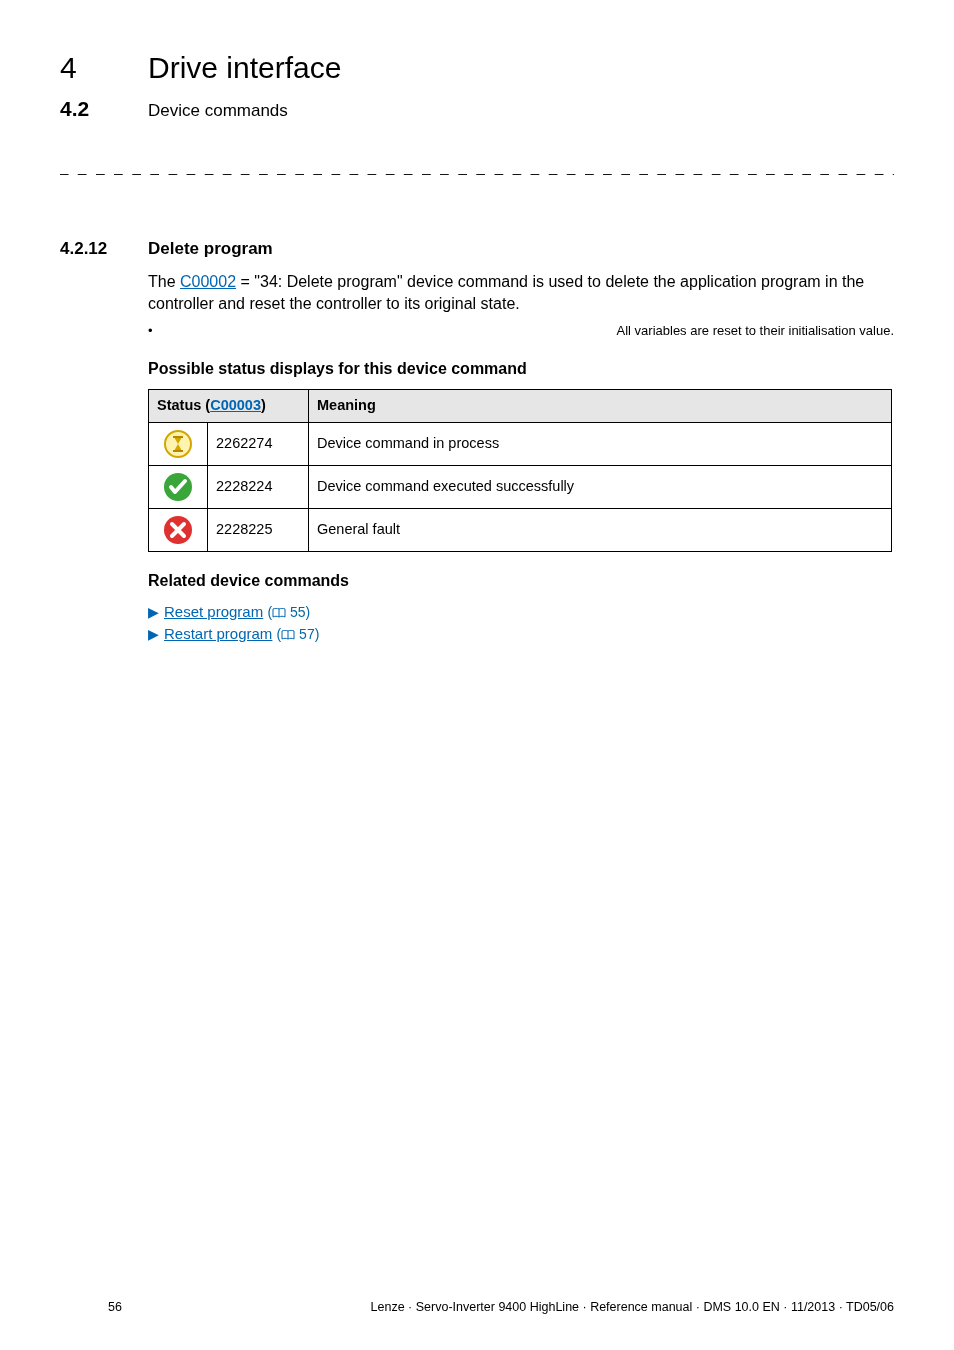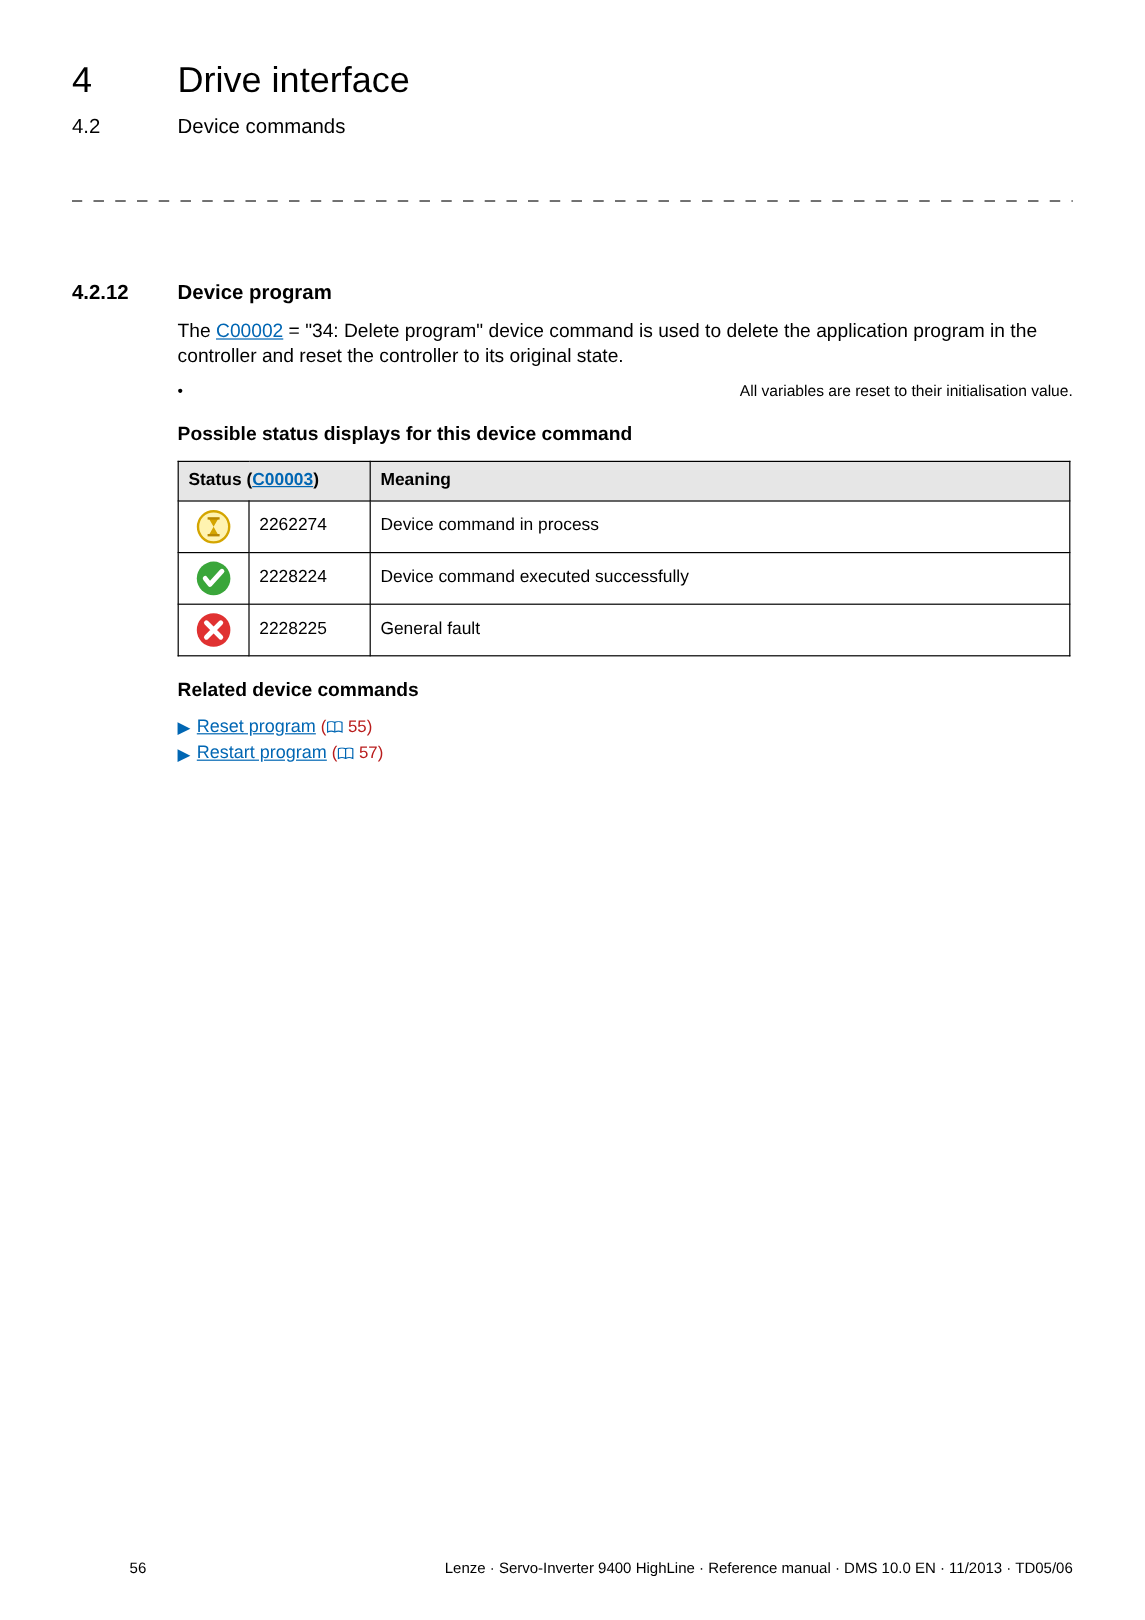--- a/index.html
+++ b/index.html
@@ -34,22 +34,22 @@
     font-size: 30px;
     font-weight: 400;
   }
   .sub-row {
     display: flex;
     align-items: baseline;
     margin-top: 6px;
   }
   .sub-num {
     width: 88px;
-    font-size: 17px;
-    font-weight: 400;
+    font-size: 21px;
+    font-weight: 700;
   }
   .sub-title {
     font-size: 17px;
     font-weight: 400;
   }
   .dashed-rule {
     margin-top: 34px;
     margin-bottom: 30px;
     letter-spacing: 2.8px;
     font-size: 15px;
@@ -139,21 +139,21 @@
     color: #000;
   }
   .related-list li .arrow {
     position: absolute;
     left: 0;
     top: 1px;
     color: #0066b3;
     font-size: 14px;
   }
   .related-list .pgref {
-    color: #b91c1c;
+    color: #0369a1;
     font-size: 14px;
   }
   .book-icon {
     display: inline-block;
     vertical-align: -2px;
   }
   .footer {
     position: absolute;
     bottom: 34px;
     left: 60px;
@@ -178,21 +178,21 @@
   </div>
   <div class="sub-row">
     <div class="sub-num">4.2</div>
     <div class="sub-title">Device commands</div>
   </div>
 
   <div class="dashed-rule">_ _ _ _ _ _ _ _ _ _ _ _ _ _ _ _ _ _ _ _ _ _ _ _ _ _ _ _ _ _ _ _ _ _ _ _ _ _ _ _ _ _ _ _ _ _ _ _ _ _ _ _ _ _ _ _ _ _ _ _ _ _ _ _</div>
 
   <div class="sec-row">
     <div class="sec-num">4.2.12</div>
-    <div class="sec-title">Device program</div>
+    <div class="sec-title">Delete program</div>
   </div>
 
   <div class="body-block">
 
     <p class="para">
       <span>The </span><a href="#" class="link">C00002</a><span> = "34: Delete program" device command is used to delete the application program in the controller and reset the controller to its original state.</span>
     </p>
 
     <ul class="bullet-list">
       <li>All variables are reset to their initialisation value.</li>

